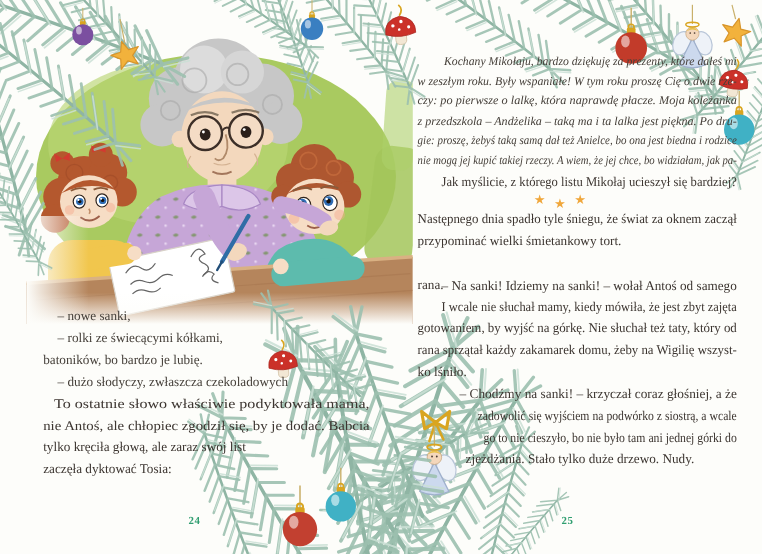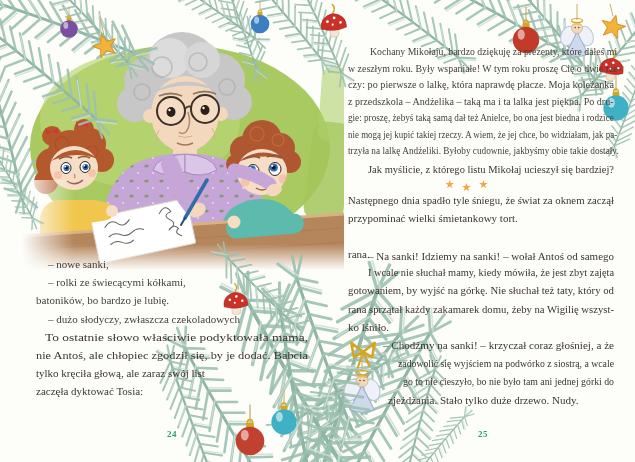--- a/index.html
+++ b/index.html
@@ -6,29 +6,29 @@
   body{width:635px;height:462px;overflow:hidden;background:#fff;}
   .stage{position:relative;width:635px;height:462px;background:#fdfdfa;overflow:hidden;
          font-family:"Liberation Serif",serif;color:#3c3530;}
   .deco{position:absolute;left:0;top:0;z-index:2;pointer-events:none;}
   .illus{position:absolute;left:22px;top:12px;z-index:1;}
   .textcol{position:absolute;z-index:3;}
   #leftcol{left:36px;top:255px;width:272px;}
   #rightcol{left:348px;top:44px;width:266px;}
   .ln{white-space:nowrap;height:18.2px;line-height:18.2px;font-size:11px;}
   .ln>span{display:inline-block;transform-origin:0 50%;}
-  .letter .ln{height:16.5px;line-height:16.5px;font-size:10px;color:#46403a;}
+  .letter .ln{height:16.5px;line-height:16.5px;font-size:10px;font-style:italic;color:#46403a;}
   .lil .ln{color:#46403a;}
   .question{height:18px;line-height:18px;}
   .i9{margin-left:9px}.i12{margin-left:12px}.i20{margin-left:20px}.i22{margin-left:22px}
   .i35{margin-left:35px}.i43{margin-left:43px}.i50{margin-left:50px}.i55{margin-left:55px}.i52{margin-left:40px}
   .stars{height:13px;line-height:13px;text-align:center;padding-right:22px;color:#f0a73c;
          font-size:11px;letter-spacing:7px;}
   .stars .mid{display:inline-block;transform:translateY(3px);}
-  .pagenum{position:absolute;z-index:3;width:30px;text-align:right;top:429px;
+  .pagenum{position:absolute;z-index:3;width:30px;text-align:center;top:429px;
            font-size:9px;font-weight:bold;color:#2f9e70;letter-spacing:.5px;}
   #pn24{left:147px;} #pn25{left:458px;}
 </style>
 </head>
 <body>
 
 <div class="stage">
 
   <svg class="illus" width="322" height="258" viewBox="0 0 322 258">
     <defs>
@@ -376,21 +376,20 @@
   </div>
 
   <div id="rightcol" class="textcol">
     <div class="letter">
       <div class="ln"><span class="i22 j" style="transform: scaleX(0.976122);">Kochany Mikołaju, bardzo dziękuję za prezenty, które dałeś mi</span></div>
       <div class="ln"><span class="j" style="transform: scaleX(0.988331);">w zeszłym roku. Były wspaniałe! W tym roku proszę Cię o dwie rze-</span></div>
       <div class="ln"><span class="j" style="transform: scaleX(1.02001);">czy: po pierwsze o lalkę, która naprawdę płacze. Moja koleżanka</span></div>
       <div class="ln"><span class="j" style="transform: scaleX(1.00668);">z przedszkola – Andżelika – taką ma i ta lalka jest piękna. Po dru-</span></div>
       <div class="ln"><span class="j" style="transform: scaleX(0.915909);">gie: proszę, żebyś taką samą dał też Anielce, bo ona jest biedna i rodzice</span></div>
       <div class="ln"><span class="j" style="transform: scaleX(0.892898);">nie mogą jej kupić takiej rzeczy. A wiem, że jej chce, bo widziałam, jak pa-</span></div>
-      <div class="ln"><span style="transform: scaleX(0.925117);">trzyła na lalkę Andżeliki. Byłoby cudownie, jakbyśmy obie takie dostały.</span></div>
     </div>
     <div class="ln question"><span class="i20" style="transform: scaleX(0.955282);">Jak myślicie, z którego listu Mikołaj ucieszył się bardziej?</span></div>
     <div class="stars">
       <span>★</span><span class="mid">★</span><span>★</span>
     </div>
     <div class="rbody">
       <div class="ln"><span class="j" style="transform: scaleX(0.976259);">Następnego dnia spadło tyle śniegu, że świat za oknem zaczął</span></div>
       <div class="ln"><span>przypominać wielki śmietankowy tort.</span></div>
       <div class="ln"><span class="i20 j" style="transform: scaleX(0.999048); margin-top: 20px;">– Na sanki! Idziemy na sanki! – wołał Antoś od samego</span></div>
       <div class="ln"><span>rana.</span></div>

